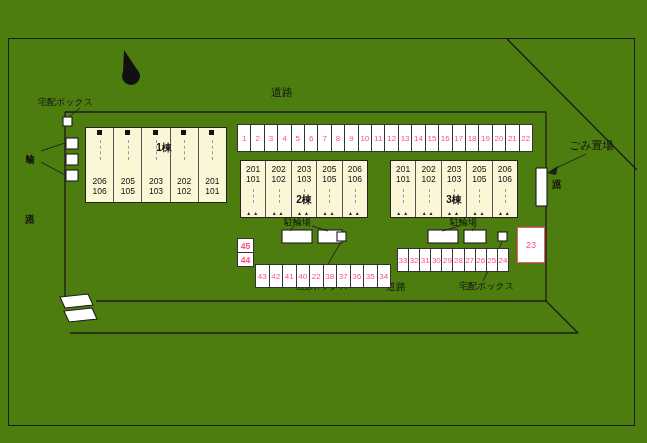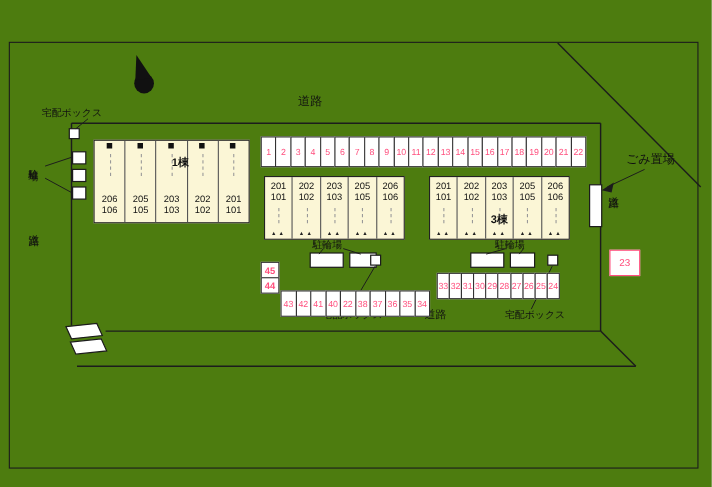--- a/index.html
+++ b/index.html
@@ -28,23 +28,23 @@
   .tri{position:absolute;bottom:1px;left:0;right:0;text-align:center;font-size:5px;letter-spacing:2px;color:#222;}
   .tri::after{content:"▲▲";}
   
   .prow{position:absolute;display:flex;}
   .pcell{flex:1;margin-left:-1px;border:1px solid #333;background:#fff;display:flex;align-items:center;
          justify-content:center;font-size:8px;color:var(--accent_pink,#ff4f7e);box-sizing:border-box;min-width:0;overflow:hidden;}
   .prow .pcell:first-child{margin-left:0;}
   .pstack{position:absolute;left:237px;top:238px;width:17px;}
   .pstack .pcell{height:15px;margin-left:0;margin-top:-1px;font-size:8.5px;font-weight:bold;}
   .pstack .pcell:first-child{margin-top:0;}
-  .p23{position:absolute;left:517px;top:227px;width:28px;height:24px;background:#fff;
+  .p23{position:absolute;left:517px;top:227px;width:28px;height:36px;background:#fff;
        border:1.5px solid var(--accent_pink,#ff4f7e);color:var(--accent_pink,#ff4f7e);
-       display:flex;align-items:center;justify-content:center;font-size:9px;box-sizing:border-box;margin-left:37px;}
+       display:flex;align-items:center;justify-content:center;font-size:9px;box-sizing:border-box;}
 </style>
 </head>
 <body>
 
 <div class="canvas">
 
   <div class="frame"></div>
 
   <svg class="overlay" width="647" height="443" viewBox="0 0 647 443">
     <g fill="none" stroke="#1c1c1c" stroke-width="1.3">
@@ -176,20 +176,21 @@
         <div class="tri"></div>
       </div>
         <div class="unit">
         <div class="nums">
           <div>206</div>
           <div>106</div>
         </div>
         <div class="tri"></div>
       </div>
       </div>
+    <div class="blabel">2棟</div>
   </div>
 
   <div class="building b23" style="left:390px;top:160px;width:128px;height:58px">
     <div class="units">
 
     <div class="unit">
         <div class="nums">
           <div>201</div>
           <div>101</div>
         </div>

